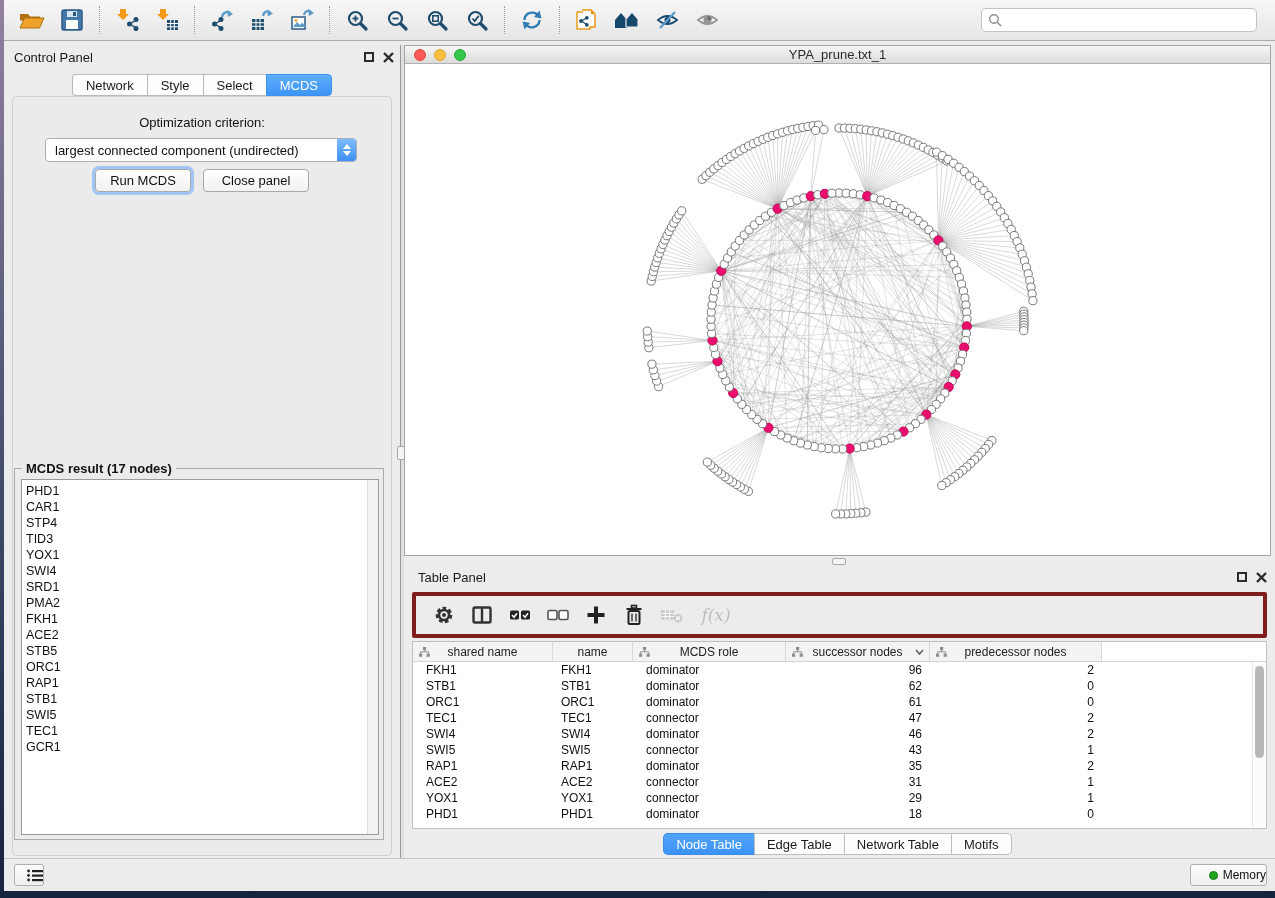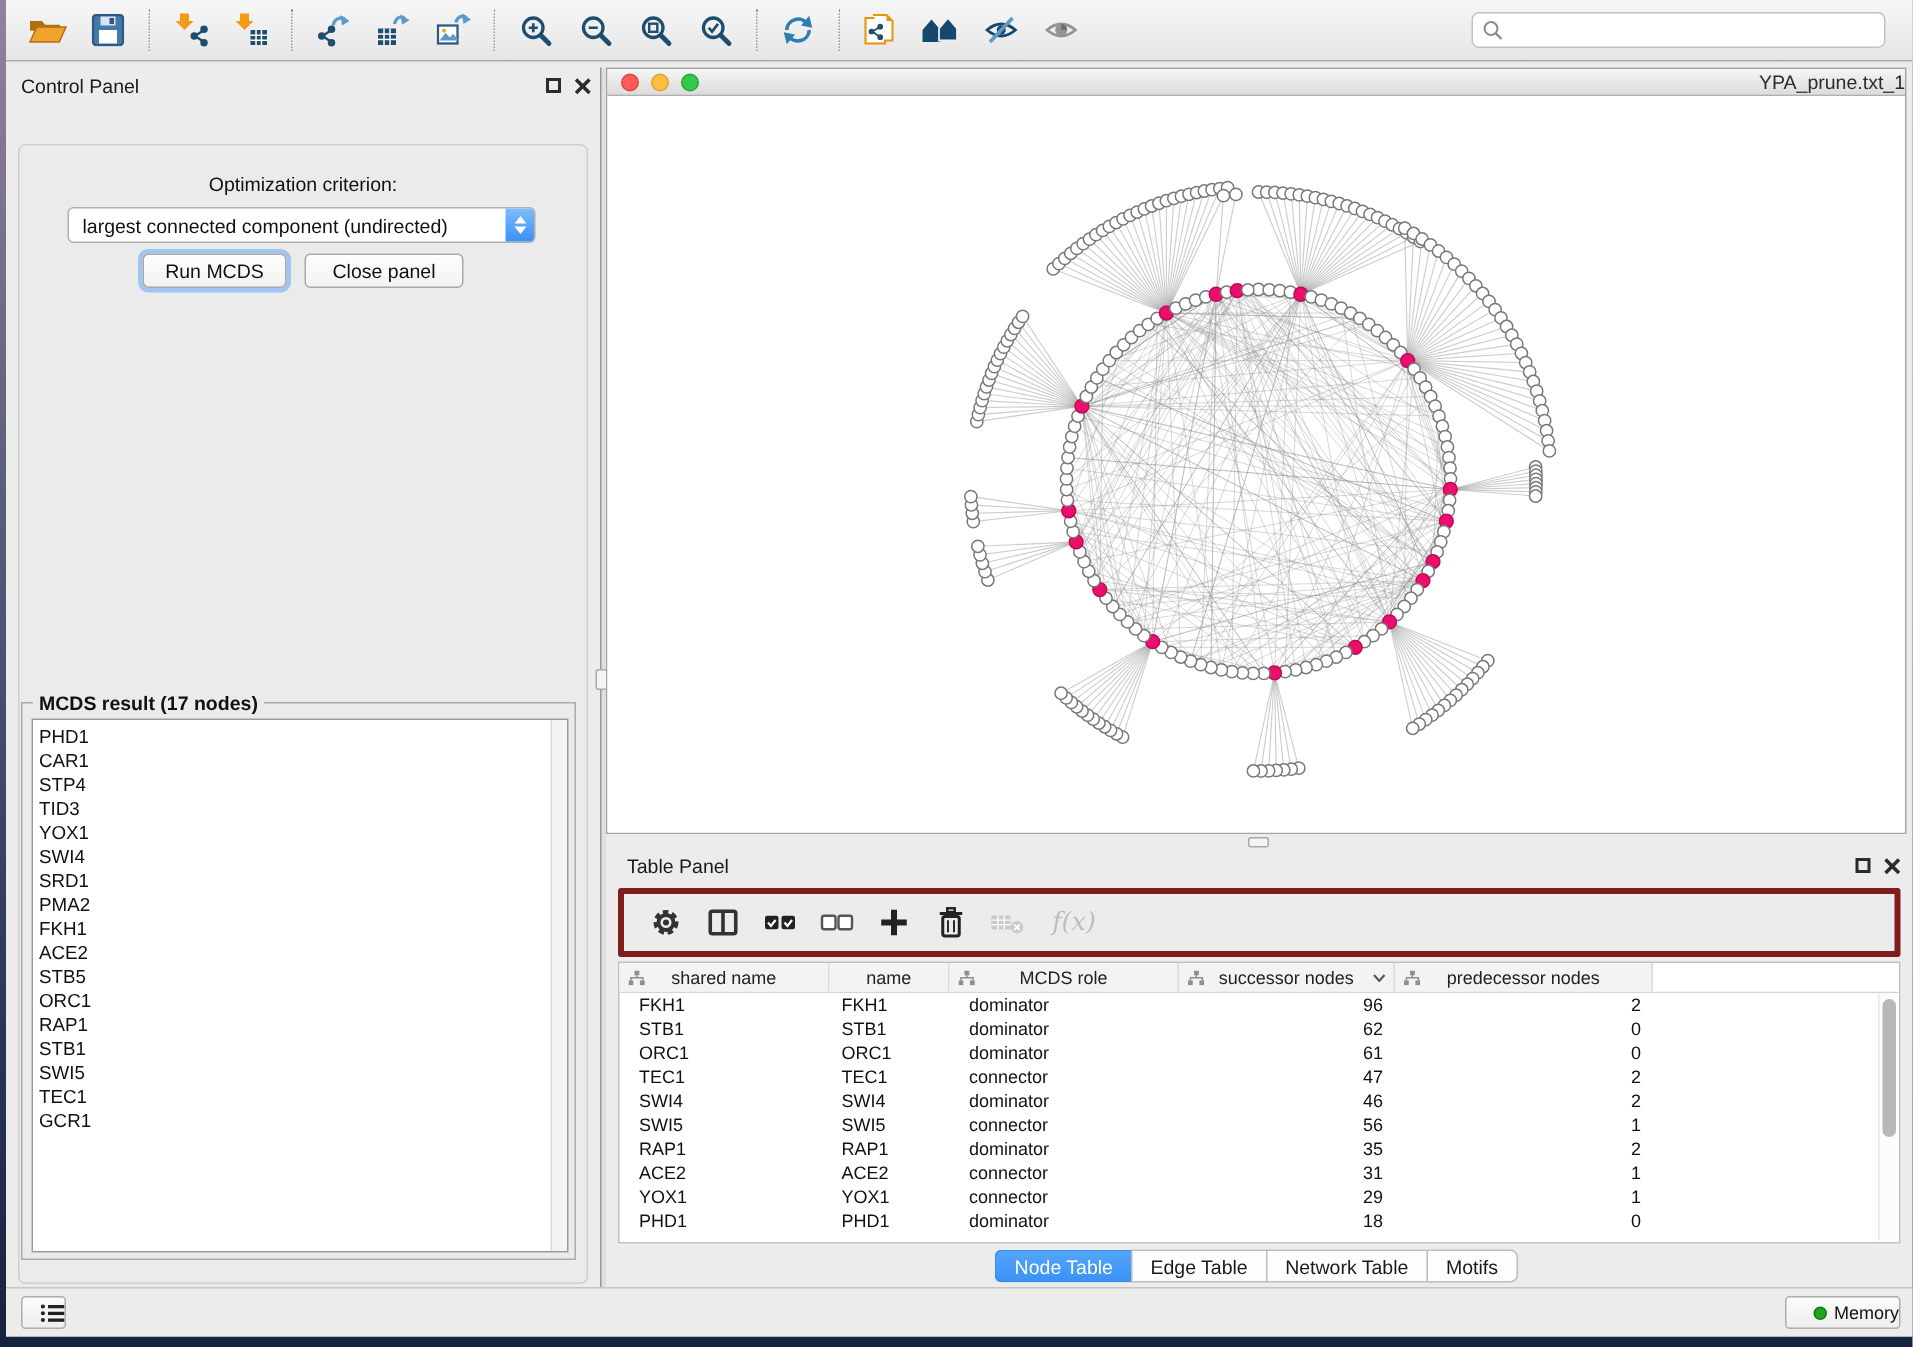--- a/index.html
+++ b/index.html
@@ -56,21 +56,21 @@
 
   
   .netwin{position:absolute;left:400px;top:45px;width:867px;height:511px;border:1px solid #A5A5A5;background:#fff;}
   .net-titlebar{position:absolute;left:0;top:0;width:100%;height:18px;
                 background:linear-gradient(#F5F5F5,#DCDCDC);border-bottom:1px solid #B0B0B0;
                 display:flex;align-items:center;padding-left:9px;}
   .tl{width:12px;height:12px;border-radius:50%;margin-right:8px;flex:0 0 auto;}
   .tl.red{background:#FC5B57;border:1px solid #E2443E;}
   .tl.yel{background:#FDBE41;border:1px solid #E0A32E;}
   .tl.grn{background:#34C84A;border:1px solid #27A436;}
-  .net-title{position:absolute;left:0;top:0;width:100%;height:18px;line-height:18px;text-align:right;
+  .net-title{position:absolute;left:0;top:0;width:100%;height:18px;line-height:18px;text-align:center;
              font-size:13px;color:#2b2b2b;pointer-events:none;}
   .net-canvas{position:absolute;left:0;top:18px;width:865px;height:491px;background:#fff;}
 
   
   .tp-toolbar{position:absolute;left:408px;top:592px;width:855px;height:46px;background:#ECECEC;
               border:4px solid #7f1d1d;border-radius:2px;display:flex;align-items:center;padding-left:16px;gap:14px;}
   .tp-ic{width:24px;height:24px;display:flex;align-items:center;justify-content:center;}
   .fx-label{font-family:"DejaVu Serif",serif;font-style:italic;font-size:17px;color:#BDBDBD;}
   .ntable{position:absolute;left:408px;top:641px;width:855px;height:188px;background:#fff;border:1px solid #C0C0C0;}
   .thead{display:flex;height:20px;border-bottom:1px solid #D4D4D4;font-size:12px;color:#222;}
@@ -255,20 +255,26 @@
     <span>Control Panel</span>
     <span style="margin-left:auto;display:flex;gap:9px;align-items:center;">
       <span class="win-btn-sq"></span>
       <svg width="11" height="11" viewBox="0 0 11 11">
         <line x1="1" y1="1" x2="10" y2="10" stroke="#2b2b2b" stroke-width="2.4"></line>
         <line x1="10" y1="1" x2="1" y2="10" stroke="#2b2b2b" stroke-width="2.4"></line>
       </svg>
     </span>
   </div>
 
+  <div class="cp-tabs">
+    <div class="cp-tab">Network</div>
+    <div class="cp-tab">Style</div>
+    <div class="cp-tab">Select</div>
+    <div class="cp-tab sel">MCDS</div>
+  </div>
 
   <div class="cp-content">
     <div class="opt-label">Optimization criterion:</div>
     <div class="dropdown">
       <span class="dd-text">largest connected component (undirected)</span>
       <span class="dd-step">
           <span class="tri-up"></span>
           <span class="tri-dn"></span>
         </span>
     </div>
@@ -1166,21 +1172,21 @@
           <div class="tcell c0">SWI4</div>
           <div class="tcell c1">SWI4</div>
           <div class="tcell c2">dominator</div>
           <div class="tcell c3">46</div>
           <div class="tcell c4">2</div>
         </div>
         <div class="trow">
           <div class="tcell c0">SWI5</div>
           <div class="tcell c1">SWI5</div>
           <div class="tcell c2">connector</div>
-          <div class="tcell c3">56</div>
+          <div class="tcell c3">43</div>
           <div class="tcell c4">1</div>
         </div>
         <div class="trow">
           <div class="tcell c0">RAP1</div>
           <div class="tcell c1">RAP1</div>
           <div class="tcell c2">dominator</div>
           <div class="tcell c3">35</div>
           <div class="tcell c4">2</div>
         </div>
         <div class="trow">

